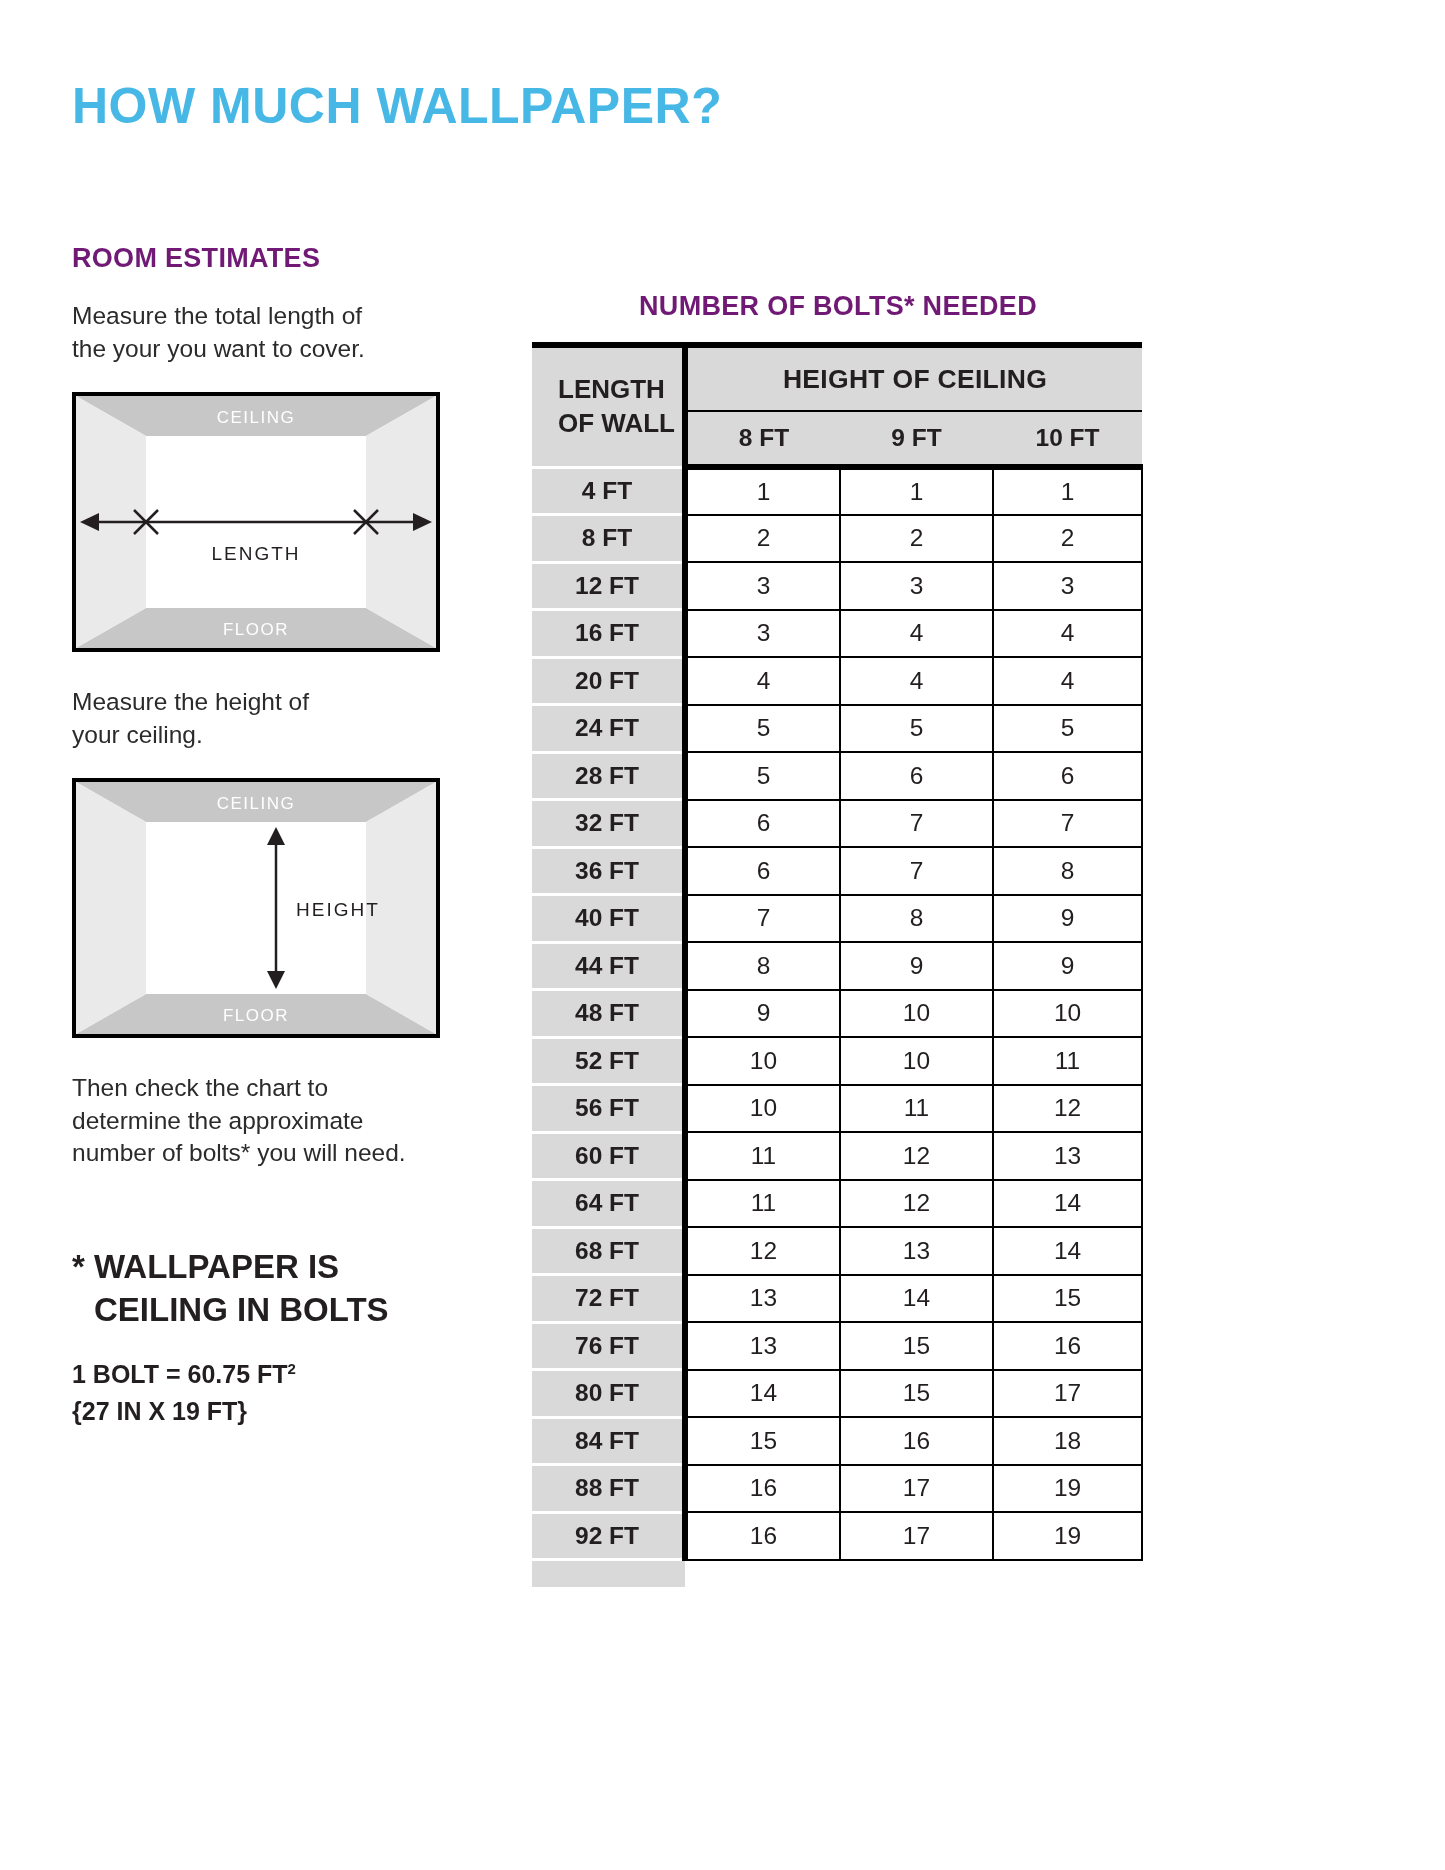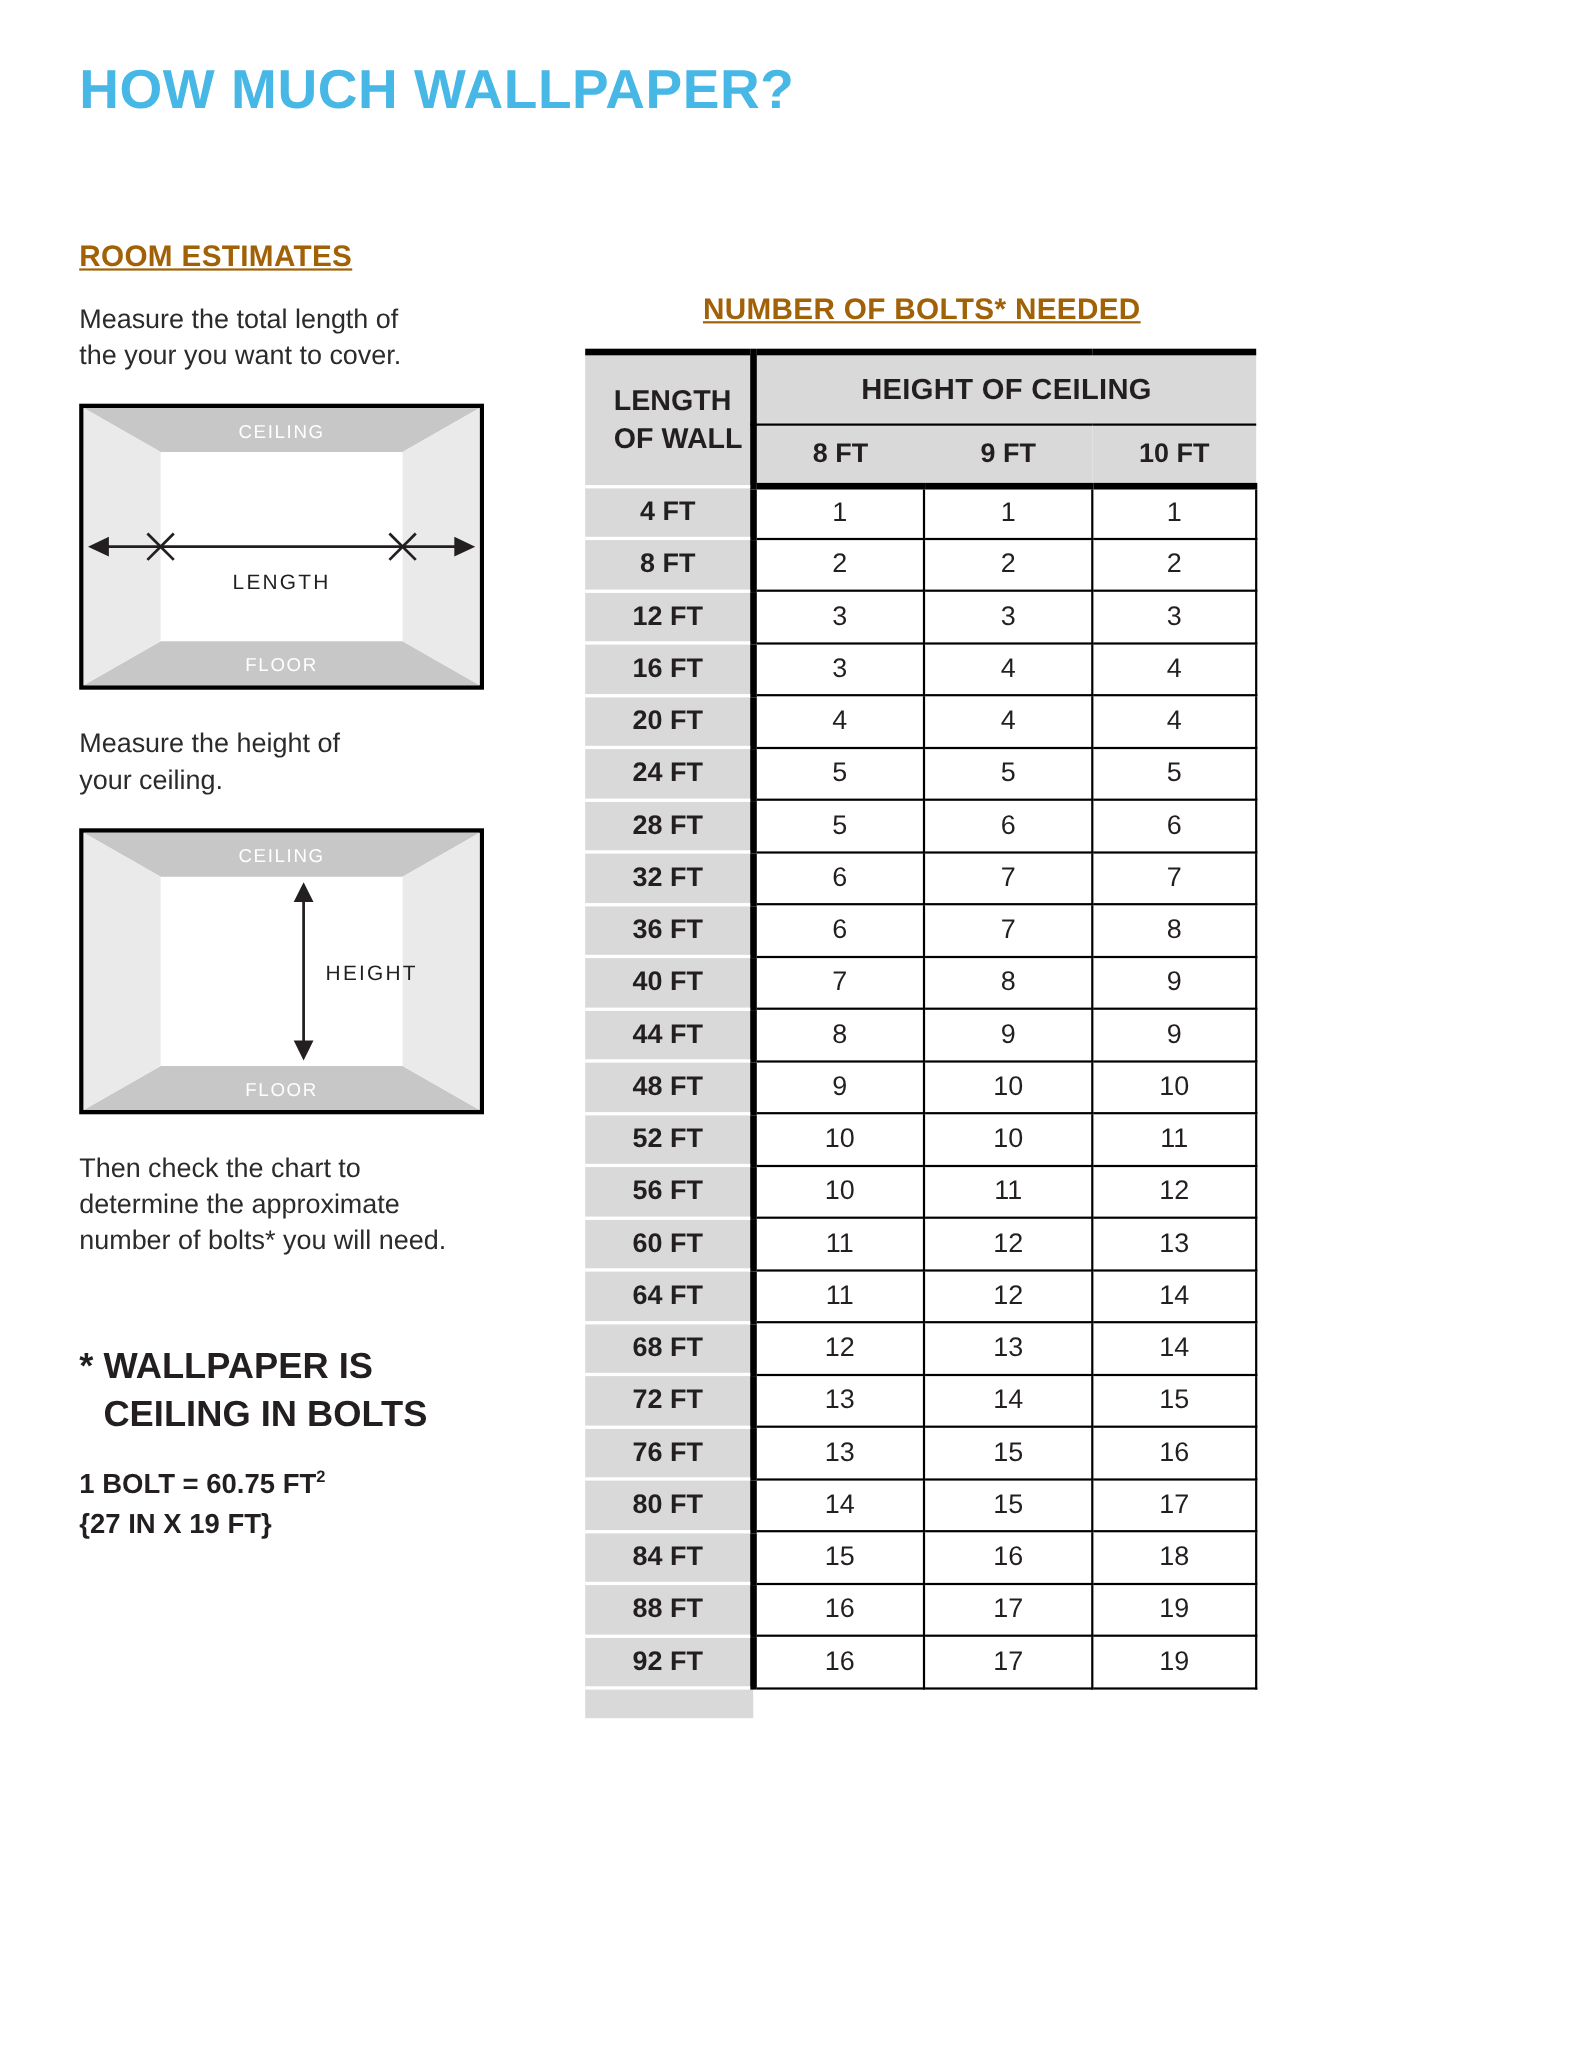--- a/index.html
+++ b/index.html
@@ -6,38 +6,37 @@
   html,body { background:#ffffff; }
   body {
     font-family:"Liberation Sans", sans-serif;
     color:#231f20;
     width:1445px;
   }
   .page {
     width:1445px;
     min-height:1870px;
     background:#fff;
-    padding:52px 0 40px 72px;
+    padding:77px 0 40px 72px;
     position:relative;
   }
   h1.page-title {
     color:#47b7e5;
     font-size:50px;
     font-weight:bold;
     letter-spacing:0.5px;
   }
   .columns { display:flex; margin-top:108px; align-items:flex-start; }
   .left-col { width:368px; flex:0 0 auto; }
   .right-col { width:612px; margin-left:92px; flex:0 0 auto; }
   h2.section-heading {
-    color:#a16207;
+    color:#701a75;
     font-size:27px;
     font-weight:bold;
     letter-spacing:0.3px;
-    text-decoration:underline;
   }
   .right-col h2.section-heading { text-align:center;margin-top:48px; }
   .para {
     font-size:24.5px;
     line-height:1.33;
     margin-top:26px;
     white-space:pre-line;
     color:#2b2b2b;
   }
   .para.mt34 { margin-top:34px; }

